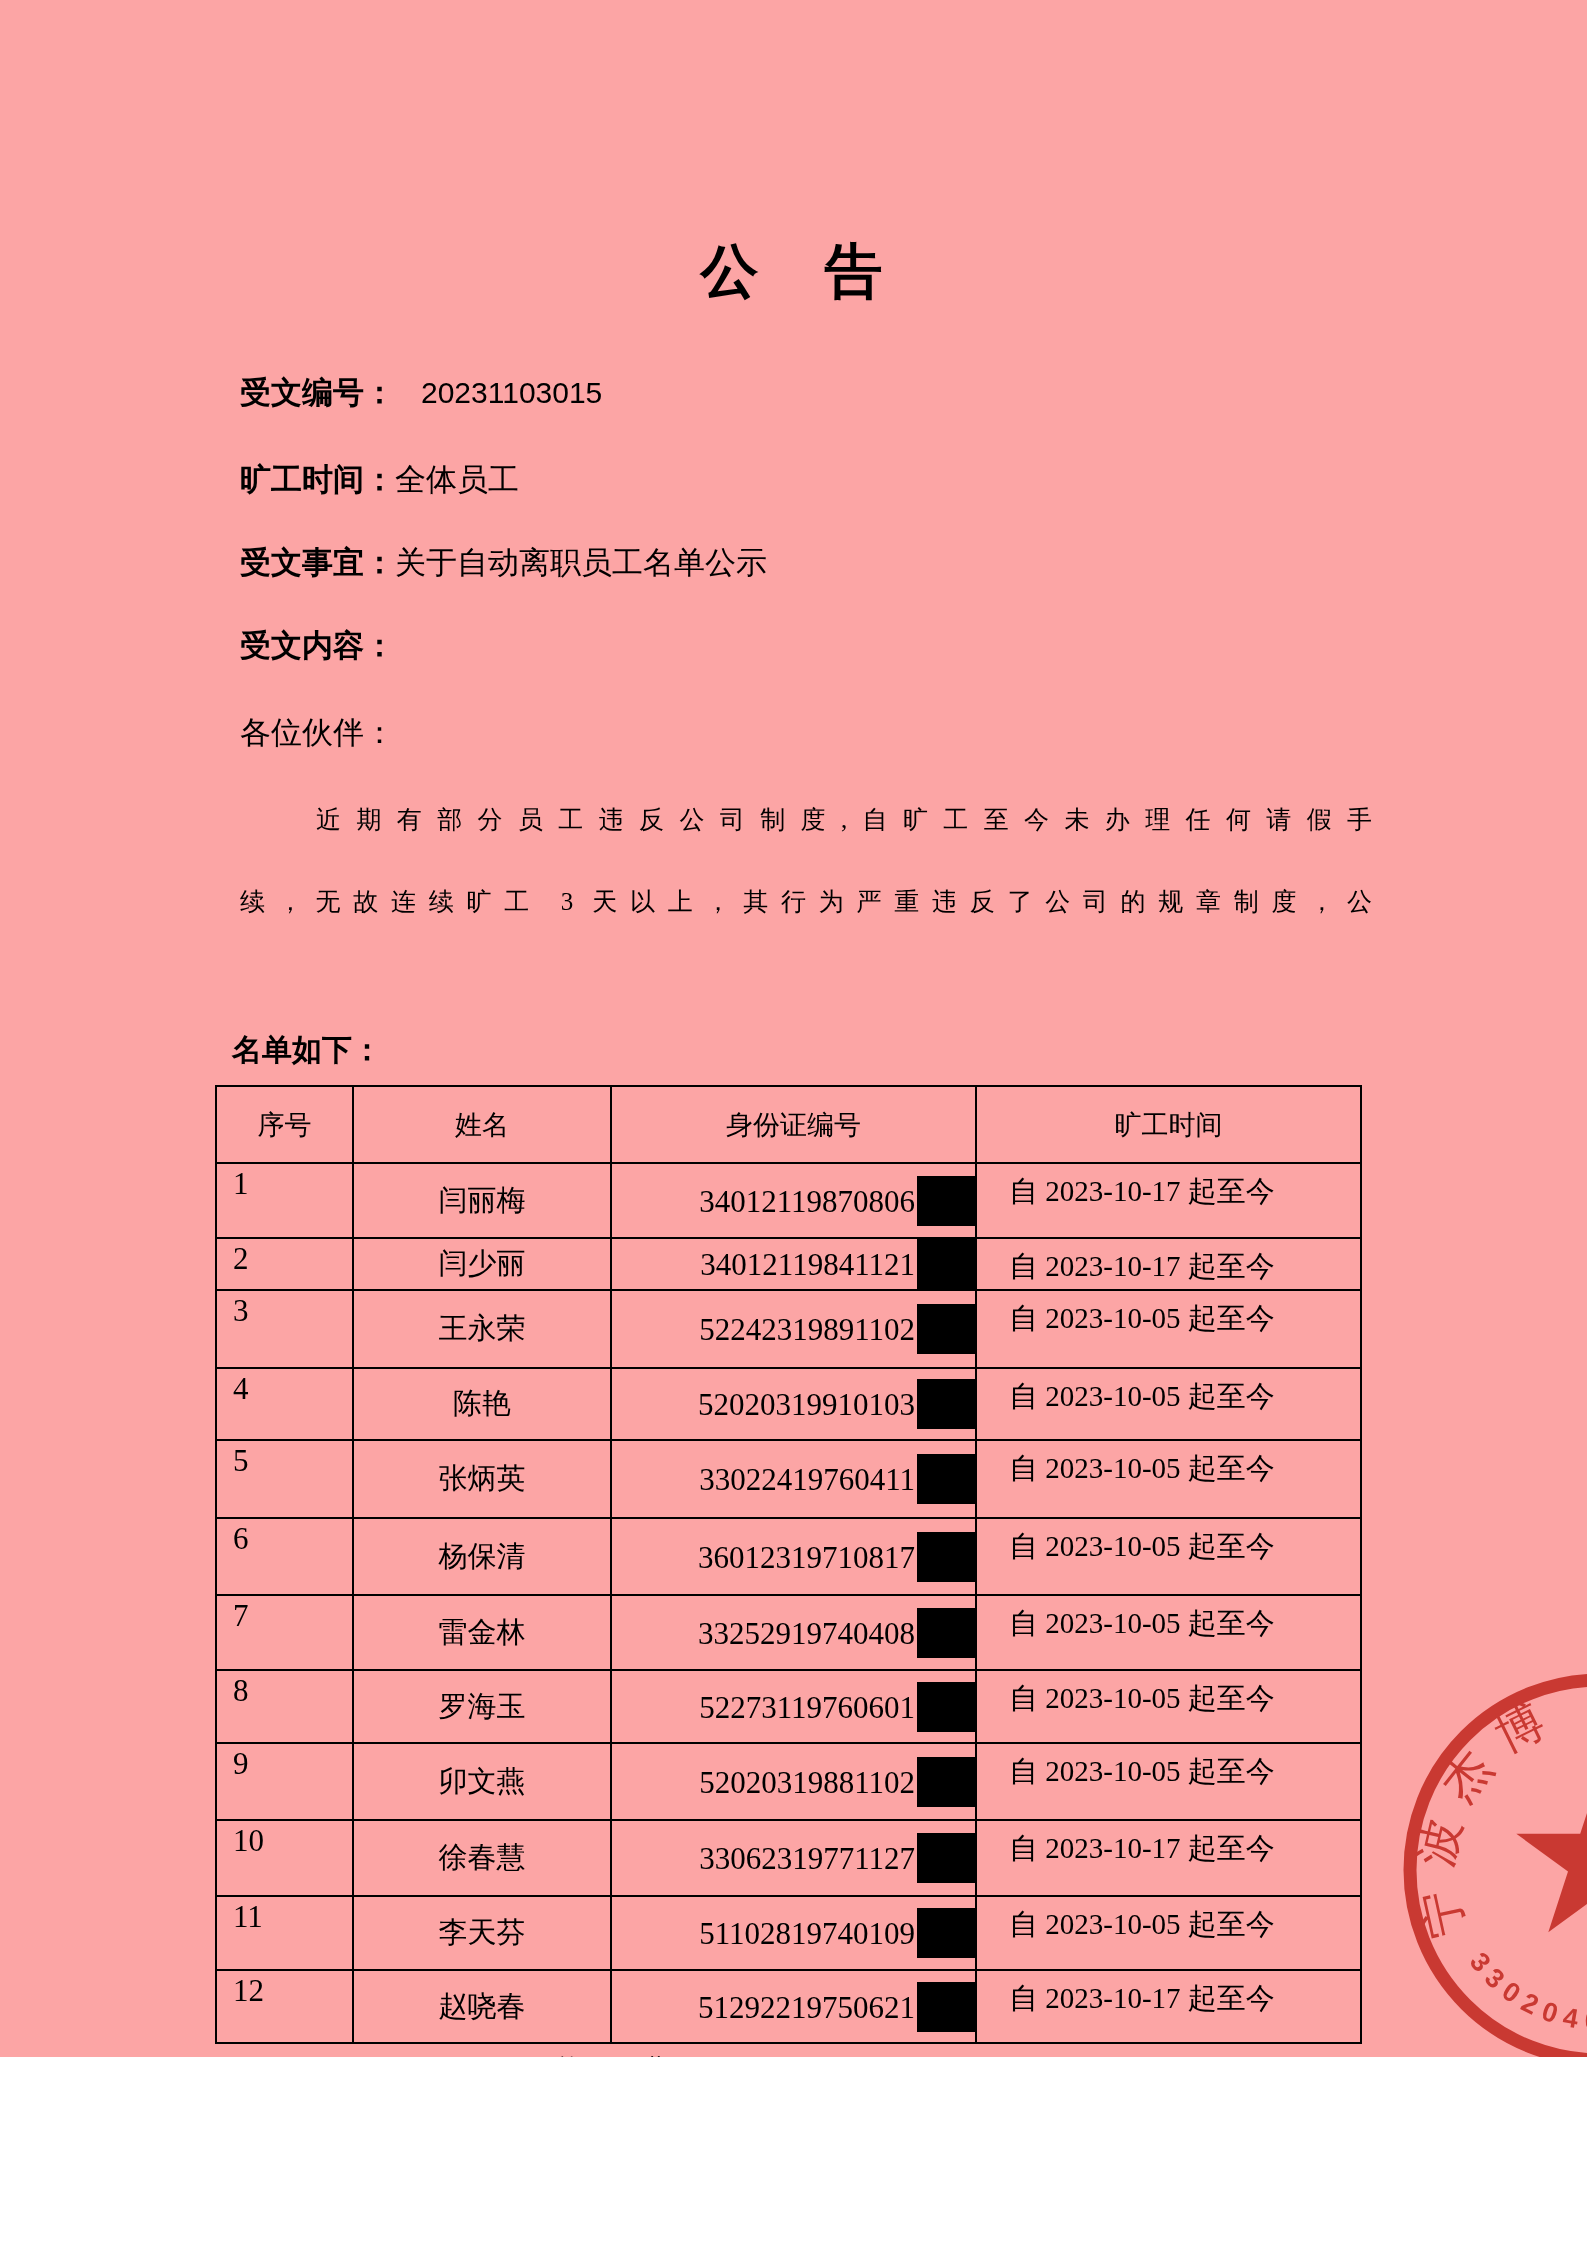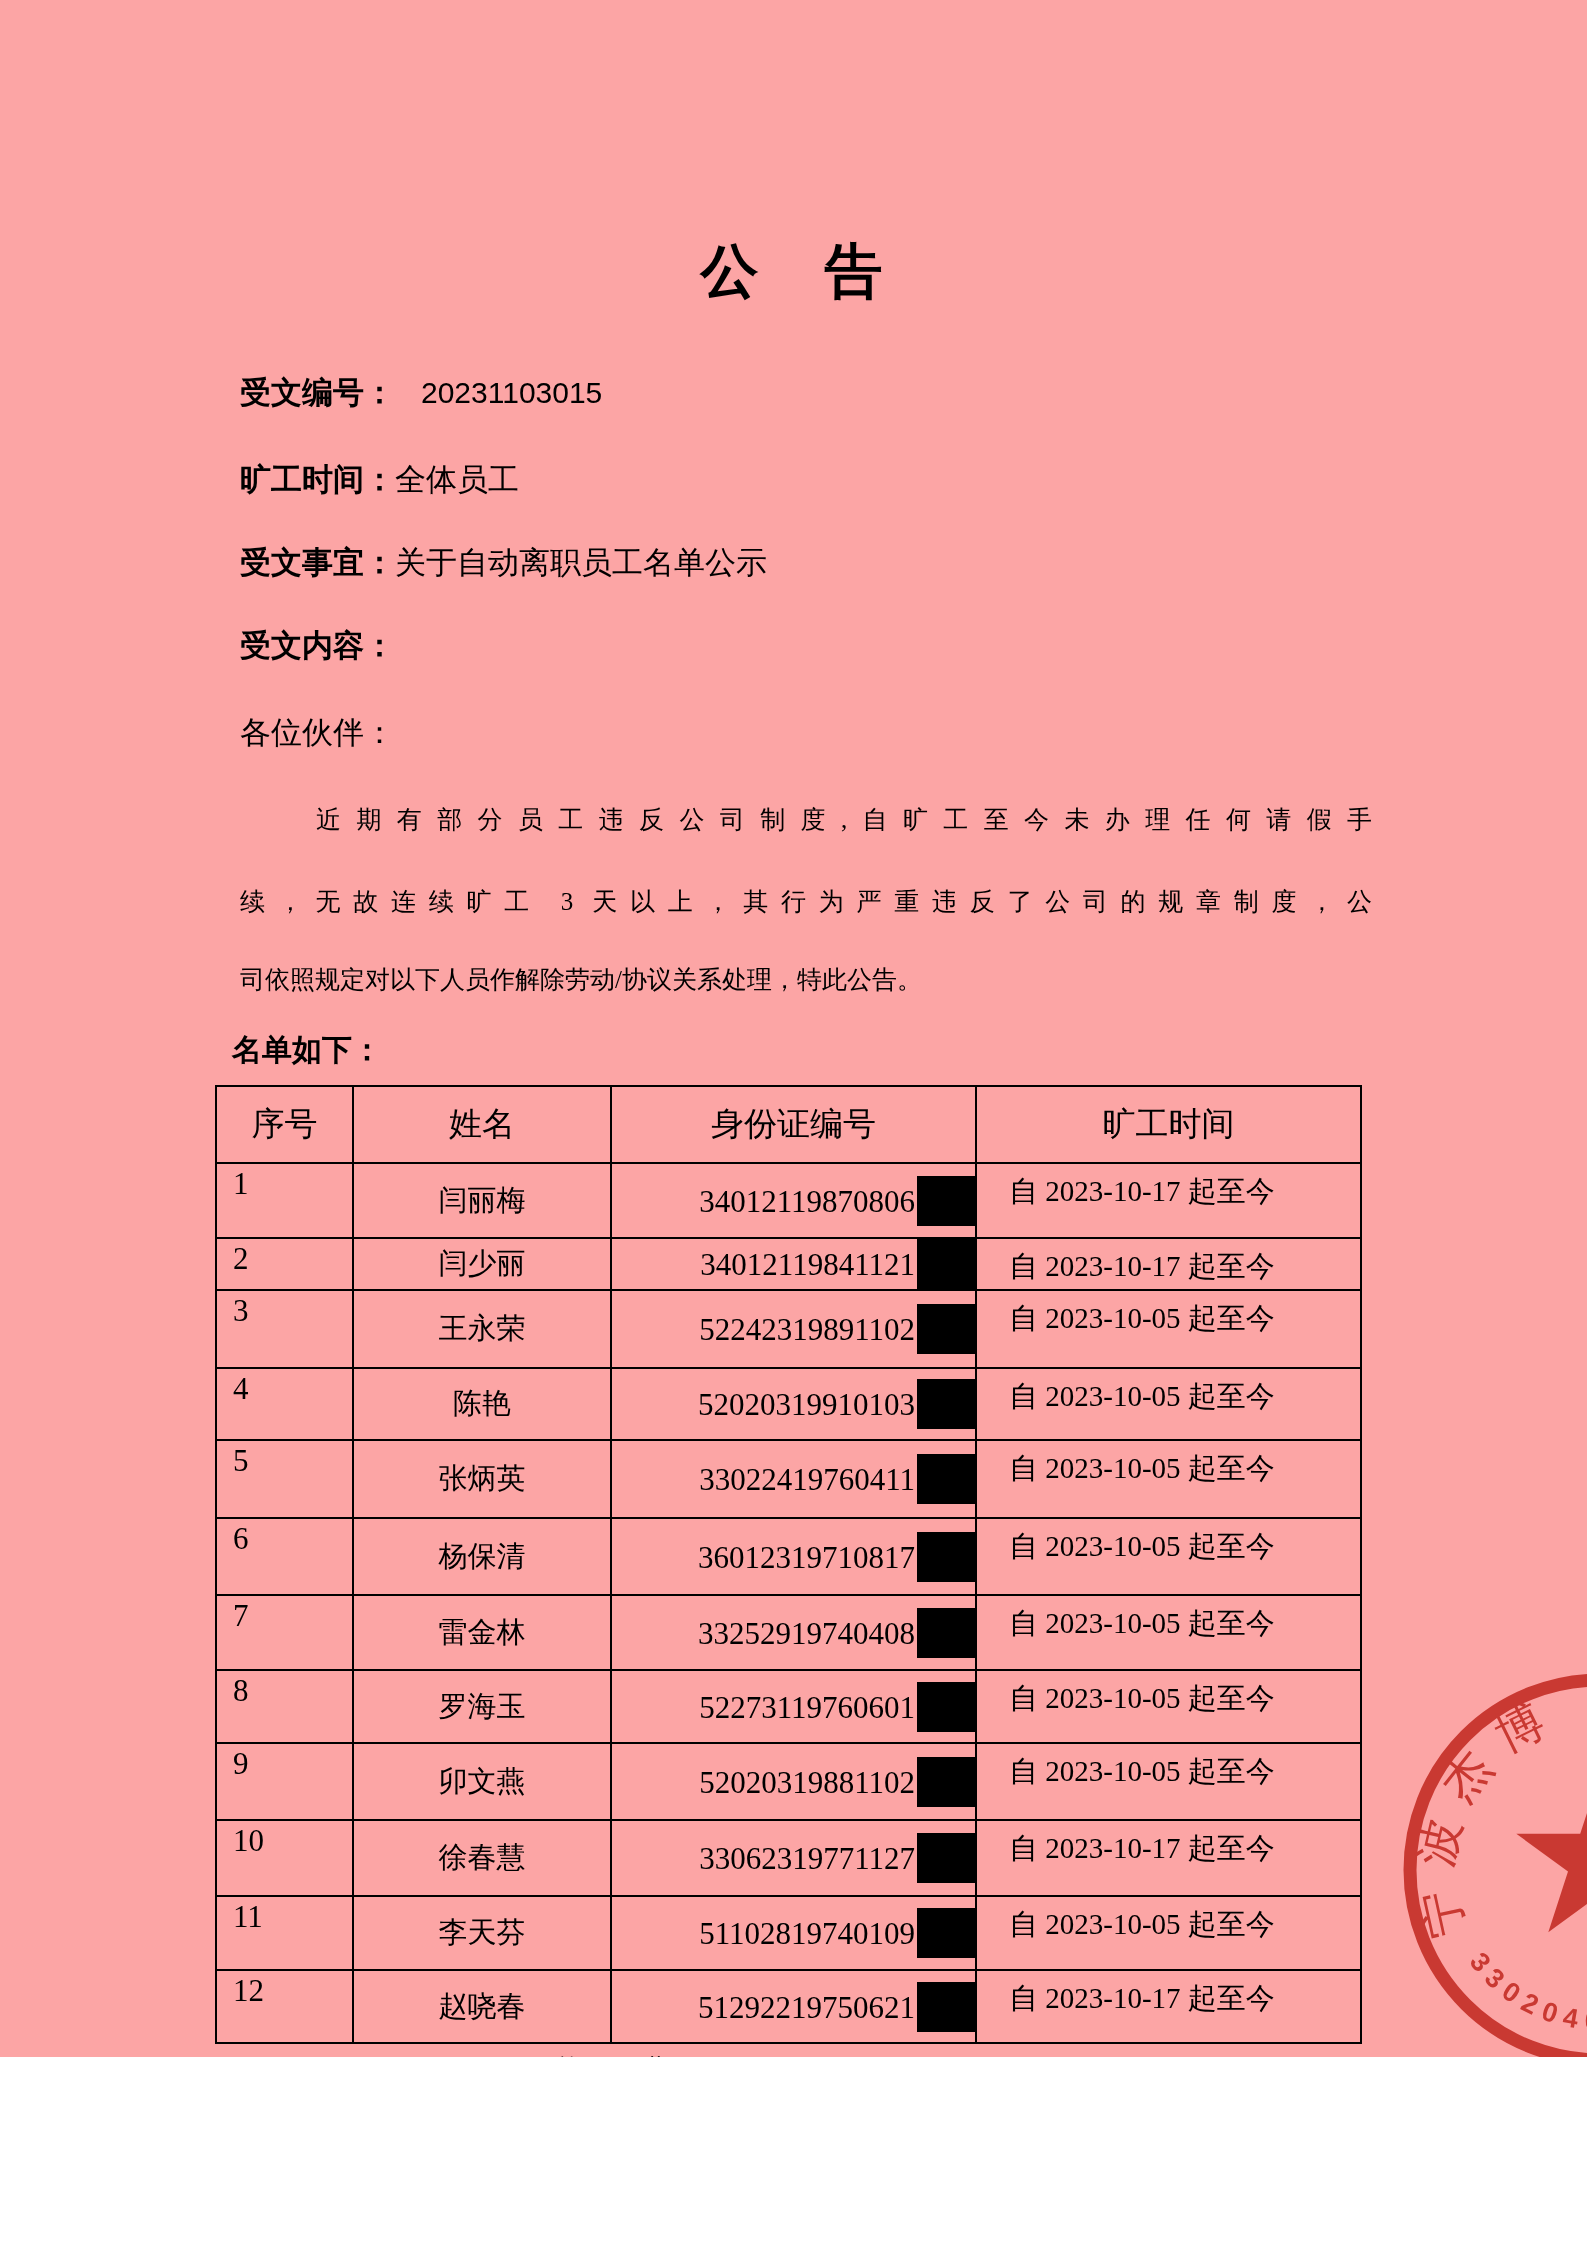--- a/index.html
+++ b/index.html
@@ -26,21 +26,21 @@
   .list-heading {
     position:absolute; left:232px; top:1030px;
     font-family:"Liberation Sans", sans-serif; font-weight:700; font-size:30px;
   }
   table.roster {
     position:absolute; left:215px; top:1085px; width:1145px;
     border-collapse:collapse; table-layout:fixed;
   }
   .roster th, .roster td { border:2px solid #000; padding:0; overflow:hidden; }
   .roster thead tr { height:77px; }
-  .roster th { font-weight:400; font-size:33px; text-align:center; vertical-align:middle; }
+  .roster th { font-weight:400; font-size:27px; text-align:center; vertical-align:middle; }
   .roster tbody tr:nth-child(1)  { height:75px; }
   .roster tbody tr:nth-child(2)  { height:40px; }
   .roster tbody tr:nth-child(3)  { height:78px; }
   .roster tbody tr:nth-child(4)  { height:72px; }
   .roster tbody tr:nth-child(5)  { height:78px; }
   .roster tbody tr:nth-child(6)  { height:77px; }
   .roster tbody tr:nth-child(7)  { height:75px; }
   .roster tbody tr:nth-child(8)  { height:73px; }
   .roster tbody tr:nth-child(9)  { height:77px; }
   .roster tbody tr:nth-child(10) { height:76px; }
@@ -80,21 +80,20 @@
     <span class="lbl">受文事宜：</span><span class="val">关于自动离职员工名单公示</span>
   </div>
   <div class="field f4">
     <span class="lbl">受文内容：</span><span class="val"></span>
   </div>
 
   <div class="salutation">各位伙伴：</div>
 
   <div class="para p1">近期有部分员工违反公司制度,自旷工至今未办理任何请假手</div>
   <div class="para p2">续，无故连续旷工 3 天以上，其行为严重违反了公司的规章制度，公</div>
-  <div class="para p3">司依照规定对以下人员作解除劳动/协议关系处理，特此公告。</div>
 
   <div class="list-heading">名单如下：</div>
 
   <table class="roster">
     <colgroup>
       <col style="width:137px">
         <col style="width:258px">
         <col style="width:365px">
         <col style="width:385px">
     </colgroup>

